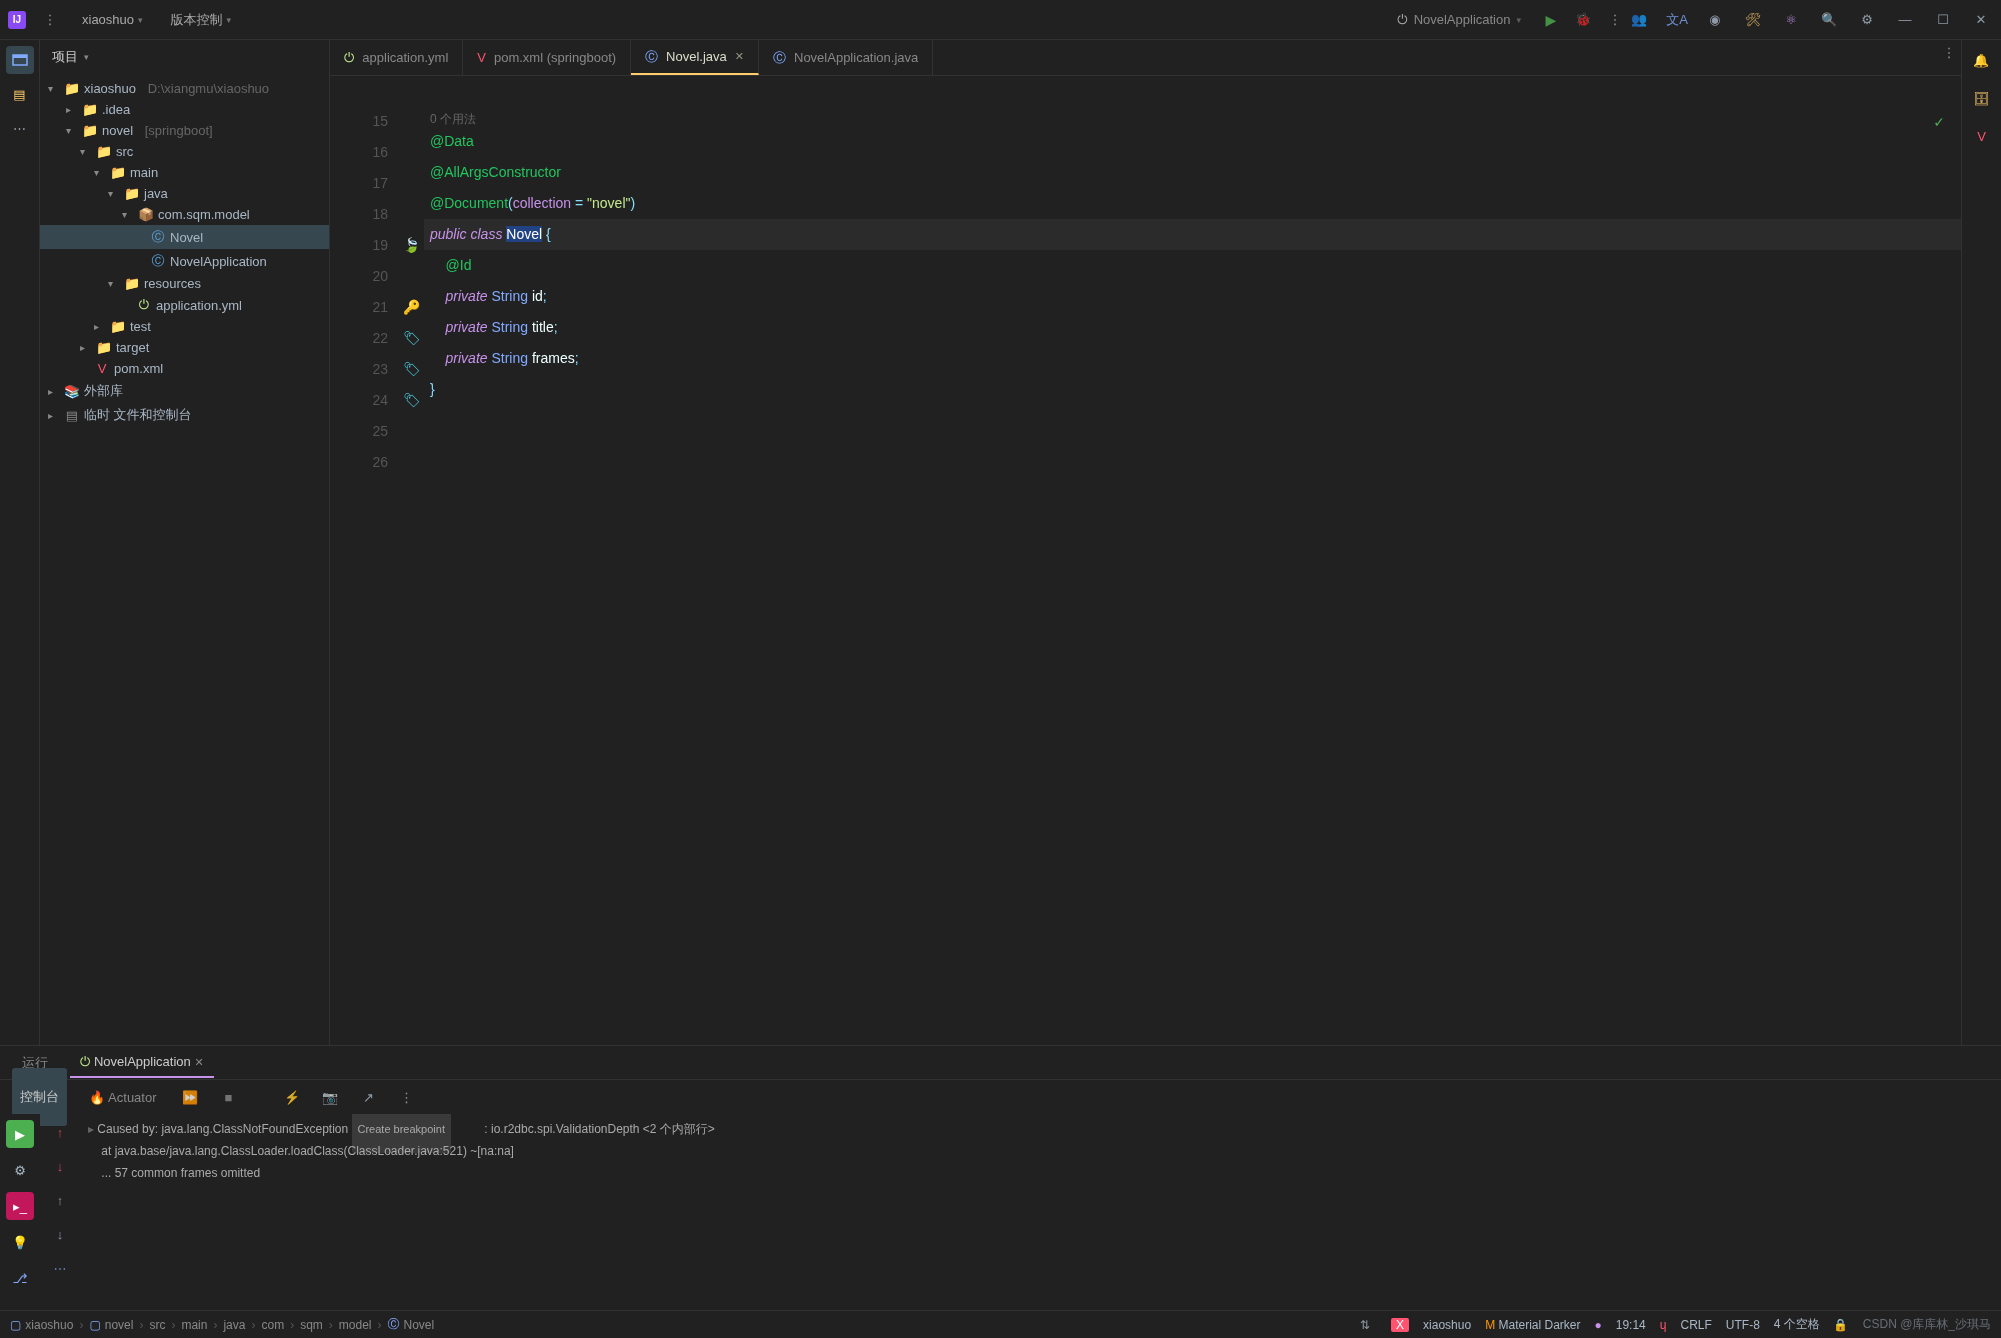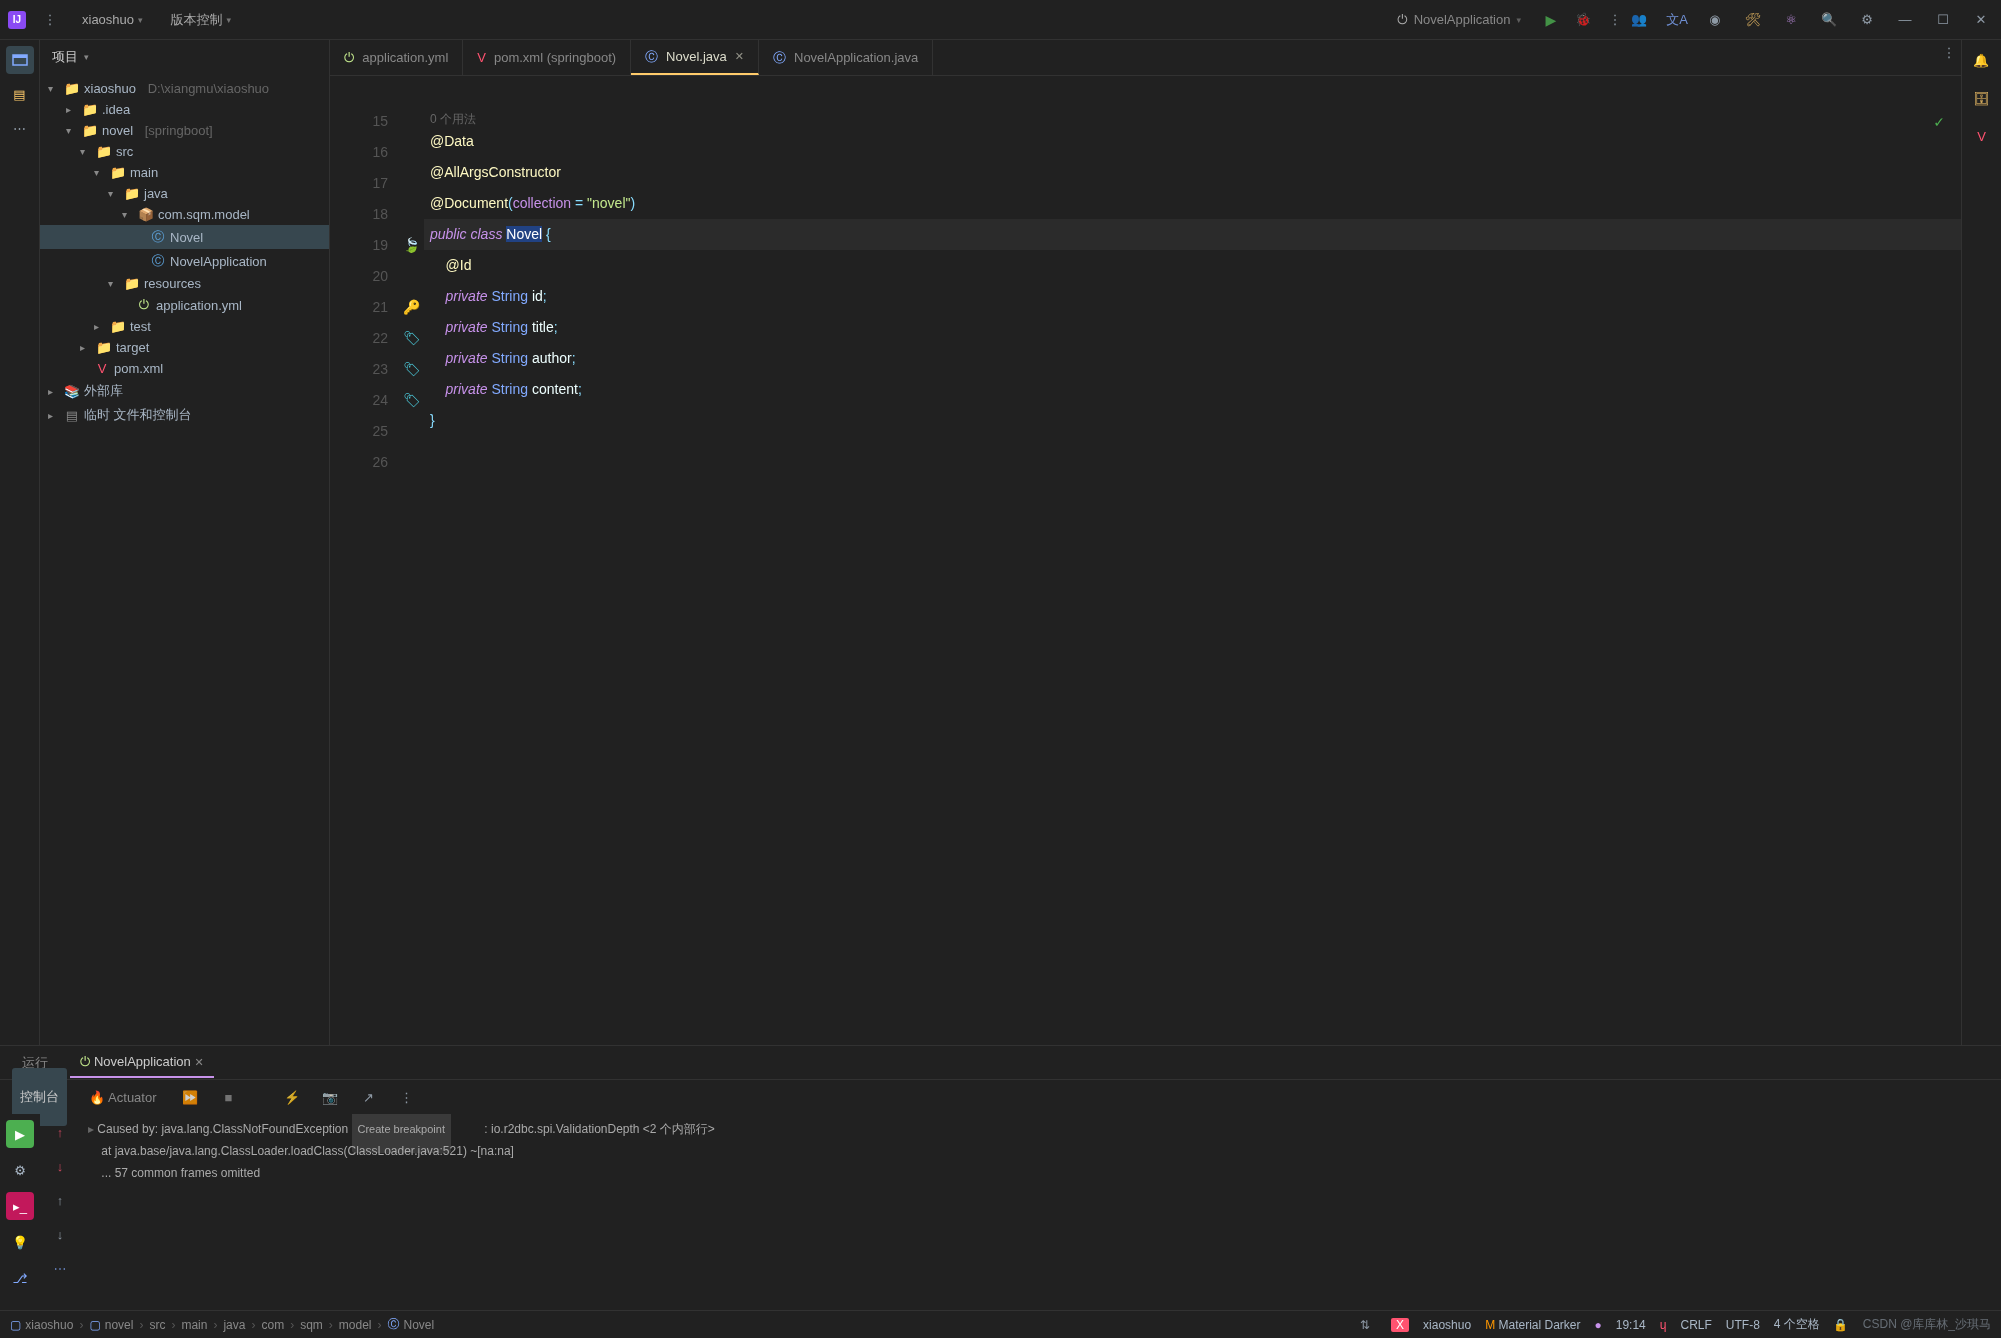--- a/index.html
+++ b/index.html
@@ -38,21 +38,21 @@
 .tab-close { font-size: 11px; opacity: 0.6; }
 .editor { flex: 1; display: flex; background: #212121; font-family: 'JetBrains Mono', 'Consolas', monospace; font-size: 14px; position: relative; }
 .gutter { width: 70px; text-align: right; padding-right: 12px; color: #555; user-select: none; padding-top: 30px; line-height: 31px; }
 .gutter-icons { width: 24px; padding-top: 30px; line-height: 31px; }
 .gutter-icon { height: 31px; display: flex; align-items: center; justify-content: center; }
 .code { flex: 1; padding-top: 8px; line-height: 31px; position: relative; }
 .usage-hint { color: #666; font-size: 12px; padding-left: 6px; height: 22px; margin-top: 20px; }
 .code-line { padding-left: 6px; white-space: pre; }
 .code-line.current { background: #2b2b2b; }
 .kw { color: #c792ea; font-style: italic; }
-.anno { color: #fef9c3; }
+.anno { color: #22c55e; }
 .str { color: #c3e88d; }
 .cls-sel { background: #214283; color: #fff; }
 .field { color: #eeffff; }
 .type { color: #82aaff; }
 .attr { color: #c792ea; }
 .punct { color: #89ddff; }
 .check-icon { position: absolute; top: 38px; right: 16px; color: #4caf50; }
 .right-toolstrip { width: 40px; background: #212121; border-left: 1px solid #323232; display: flex; flex-direction: column; align-items: center; padding-top: 6px; gap: 10px; }
 .bottom-panel { height: 265px; background: #212121; border-top: 1px solid #323232; display: flex; flex-direction: column; }
 .run-header { display: flex; align-items: center; height: 34px; padding: 0 12px; gap: 12px; border-bottom: 1px solid #323232; }
@@ -271,22 +271,21 @@
         </div>
         <div class="code">
           <div class="usage-hint">0 个用法</div>
           <div class="code-line"><span class="anno">@Data</span></div>
           <div class="code-line"><span class="anno">@AllArgsConstructor</span></div>
           <div class="code-line"><span class="anno">@Document</span><span class="punct">(</span><span class="attr">collection</span> <span class="punct">=</span> <span class="str">"novel"</span><span class="punct">)</span></div>
           <div class="code-line current"><span class="kw">public</span> <span class="kw">class</span> <span class="cls-sel">Novel</span> <span class="punct">{</span></div>
           <div class="code-line">    <span class="anno">@Id</span></div>
           <div class="code-line">    <span class="kw">private</span> <span class="type">String</span> <span class="field">id</span><span class="punct">;</span></div>
           <div class="code-line">    <span class="kw">private</span> <span class="type">String</span> <span class="field">title</span><span class="punct">;</span></div>
-          <div class="code-line">    <span class="kw">private</span> <span class="type">String</span> <span class="field">author</span><span class="punct">;</span></div>
-          <div class="code-line">    <span class="kw">private</span> <span class="type">String</span> <span class="field">content</span><span class="punct">;</span></div>
+          <div class="code-line">    <span class="kw">private</span> <span class="type">String</span> <span class="field">frames</span><span class="punct">;</span></div>
           <div class="code-line"><span class="punct">}</span></div>
           <div class="code-line"></div>
         </div>
         <div class="check-icon">✓</div>
       </div>
     </div>
 
     <div class="right-toolstrip">
       <div class="toolstrip-icon" style="color:#888">🔔</div>
       <div class="toolstrip-icon" style="color:#ffcb6b">🗄</div>

